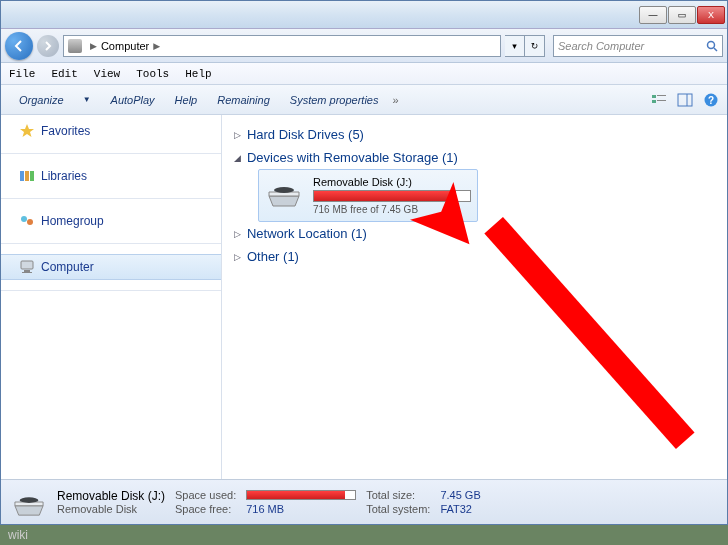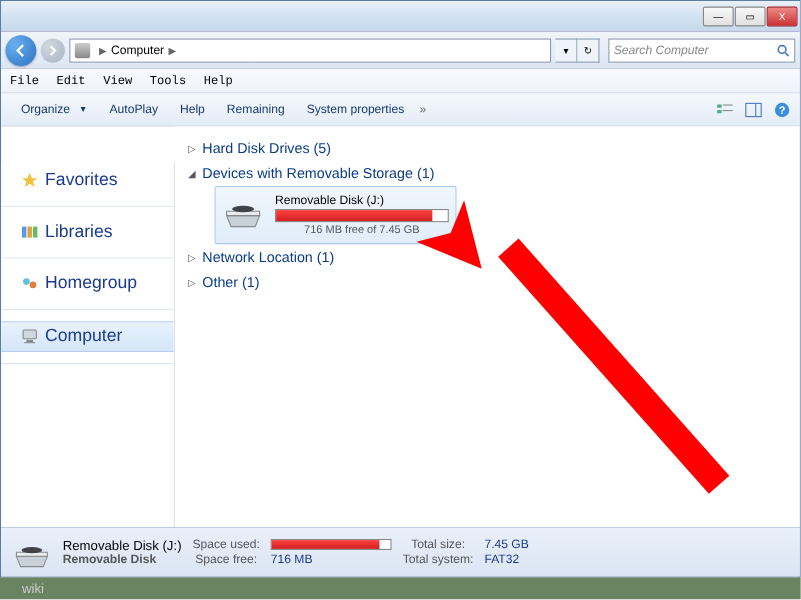--- a/index.html
+++ b/index.html
@@ -21,59 +21,59 @@
 .address-bar .crumb-sep { margin: 0 4px; color: #666; font-size: 9px; }
 .address-end { display: flex; }
 .addr-btn { width: 20px; height: 22px; border: 1px solid #8a9cb0; border-left: none; background: #eef4fa; display: flex; align-items: center; justify-content: center; font-size: 9px; cursor: pointer; }
 .search-box { width: 170px; height: 22px; border: 1px solid #8a9cb0; background: #fff; display: flex; align-items: center; padding: 0 4px; font-size: 11px; color: #888; font-style: italic; margin-left: 4px; }
 .search-box svg { margin-left: auto; }
 
 .menubar { height: 22px; background: linear-gradient(to bottom, #f8faff, #eef2fa); border-bottom: 1px solid #c8d4e4; display: flex; align-items: center; padding: 0 8px; gap: 16px; font-size: 11px; }
 .menu-item { cursor: pointer; font-family: Liberation Mono, monospace; }
 
 .toolbar { height: 30px; background: linear-gradient(to bottom, #f4f8fd, #e4ecf6); border-bottom: 1px solid #c8d4e4; display: flex; align-items: center; padding: 0 8px; font-size: 11px; }
-.tool-item { padding: 4px 10px; cursor: pointer; color: #1a3a6e; display: flex; align-items: center; gap: 8px; }
+.tool-item { padding: 4px 10px; cursor: pointer; color: #1a3a6e; display: flex; align-items: center; gap: 19px; font-style: italic; }
 .tool-sep { color: #666; margin: 0 4px; }
 .tool-right { margin-left: auto; display: flex; align-items: center; gap: 10px; }
 .tool-icon { width: 16px; height: 16px; cursor: pointer; display: flex; align-items: center; justify-content: center; }
 
 .body-row { flex: 1; display: flex; min-height: 0; }
 
-.sidebar { width: 158px; background: #fff; border-right: 1px solid #d8e0ec; overflow-y: auto; font-size: 16px; margin-top: 32px; }
+.sidebar { width: 221px; background: #fff; border-right: 1px solid #d8e0ec; overflow-y: auto; font-size: 12px; }
 .side-group { padding: 4px 0; }
 .side-item { display: flex; align-items: center; gap: 6px; padding: 4px 8px 4px 18px; cursor: pointer; color: #1a3a8e; }
 .side-item.selected { background: linear-gradient(to bottom, #e8f2fc, #d4e6f8); border-top: 1px solid #b8d0ec; border-bottom: 1px solid #b8d0ec; }
 .side-icon { width: 16px; height: 16px; flex-shrink: 0; }
 .side-sep { height: 1px; background: #e0e6f0; margin: 6px 0; }
 
 .content { flex: 1; background: #fff; overflow: auto; padding: 8px 12px; font-size: 12px; position: relative; }
 .group-header { display: flex; align-items: center; gap: 6px; color: #0a3c8a; padding: 4px 0; cursor: pointer; font-size: 13px; }
 .group-tri { font-size: 9px; color: #556; }
 .drive-item { margin-left: 24px; display: flex; gap: 10px; padding: 6px; border: 1px solid #a8c8f0; background: linear-gradient(to bottom, #f0f6fc, #e0eefa); border-radius: 2px; width: 220px; }
 .drive-icon { width: 38px; height: 32px; flex-shrink: 0; }
 .drive-details { flex: 1; display: flex; flex-direction: column; gap: 2px; font-size: 11px; }
 .drive-name { color: #000; }
 .drive-bar { height: 12px; border: 1px solid #888; background: #fff; position: relative; }
 .drive-bar-fill { height: 100%; background: linear-gradient(to bottom, #ff4040, #d02020); }
-.drive-space { color: #555; font-size: 10px; text-align: center; }
+.drive-space { color: #555; font-size: 10px; }
 
 .arrow-overlay { position: absolute; pointer-events: none; top: 0; left: 0; width: 100%; height: 100%; }
 
 .statusbar { height: 45px; background: linear-gradient(to bottom, #eaf0fa, #dae4f2); border-top: 1px solid #c0ccdc; display: flex; align-items: center; padding: 0 10px; font-size: 11px; gap: 10px; }
 .status-icon { width: 36px; height: 30px; flex-shrink: 0; }
 .status-grid { display: grid; grid-template-columns: auto auto auto auto; gap: 2px 10px; font-size: 11px; align-items: center; }
-.status-label { color: #555; text-align: center; }
+.status-label { color: #555; text-align: left; }
 .status-val { color: #1a3a8e; }
 .status-title-main { font-size: 12px; color: #000; }
-.status-title-sub { color: #555; font-weight: bold; }
+.status-title-sub { color: #555; }
 .status-bar-mini { width: 110px; height: 10px; border: 1px solid #888; background: #fff; }
 .status-bar-mini-fill { height: 100%; background: linear-gradient(to bottom, #ff4040, #d02020); width: 91%; }
 
 .caption-bar { position: absolute; bottom: 0; left: 0; width: 728px; height: 20px; background: rgba(80,110,70,0.85); color: #fff; font-size: 12px; display: flex; align-items: center; padding: 0 8px; }
-.caption-wiki { color: #ccc; margin-left: 12px; }
+.caption-wiki { color: #ccc; }
 </style>
 </head>
 <body>
 
 <div class="window">
 
   <div class="titlebar">
     <div class="titlebar-buttons">
       <div class="titlebar-btn">—</div>
       <div class="titlebar-btn">▭</div>

